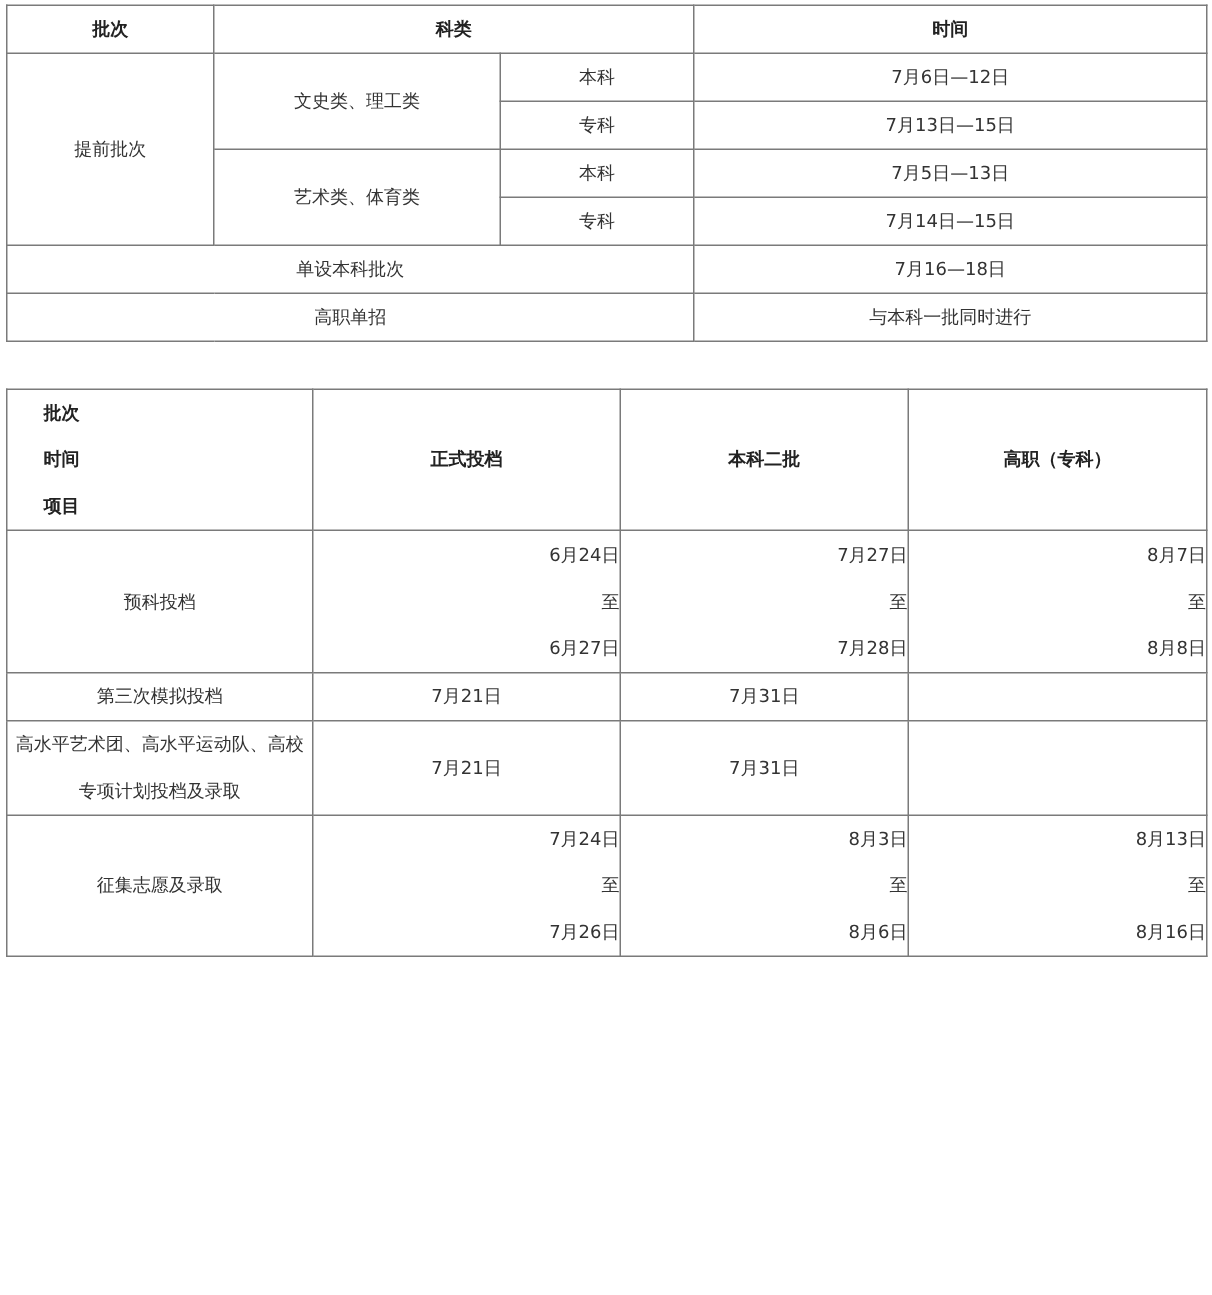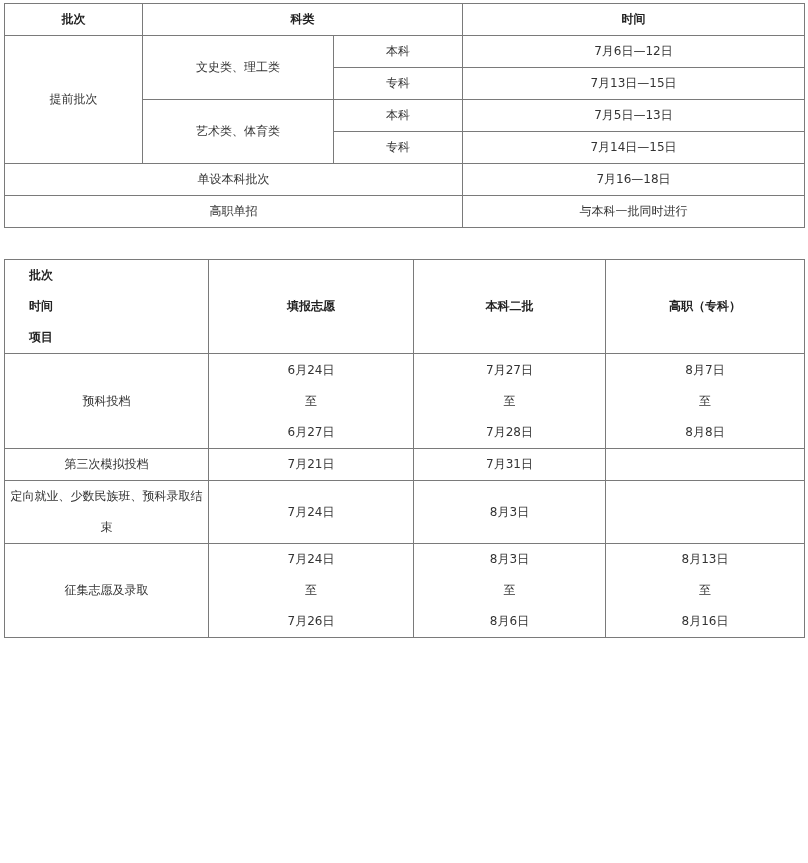--- a/index.html
+++ b/index.html
@@ -33,21 +33,21 @@
       color: #333333;
       line-height: 31px;
     }
     th {
       font-weight: bold;
       color: #222222;
     }
     #t1 { top: 3px; width: 800px; }
     #t1 tr { height: 32px; }
     #t2 { top: 259px; width: 800px; }
-    .multi span { display: block; }
+    .multi span { display: block; text-align: right; }
     .hdr-left {
       text-align: left;
       padding-left: 24px;
     }
     .hdr-left span {
       display: block;
       font-weight: bold;
       color: #222222;
       line-height: 31px;
     }
@@ -109,21 +109,21 @@
     <col style="width:192px">
     <col style="width:199px">
   </colgroup>
   <tbody>
       <tr style="height:94px">
     <th class="hdr-left">
       <span>批次</span>
       <span>时间</span>
       <span>项目</span>
     </th>
-    <th>填报志愿</th>
+    <th>正式投档</th>
     <th>本科二批</th>
     <th>高职（专科）</th>
   </tr>
 
   <tr style="height:95px">
     <td>预科投档</td>
     <td class="multi">
       <span>6月24日</span>
       <span>至</span>
       <span>6月27日</span>
@@ -140,23 +140,23 @@
     </td>
   </tr>
 
   <tr style="height:32px">
     <td>第三次模拟投档</td>
     <td>7月21日</td>
     <td>7月31日</td>
     <td></td>
   </tr>
   <tr style="height:63px">
-    <td class="wrap">定向就业、少数民族班、预科录取结束</td>
-    <td>7月24日</td>
-    <td>8月3日</td>
+    <td class="wrap">高水平艺术团、高水平运动队、高校专项计划投档及录取</td>
+    <td>7月21日</td>
+    <td>7月31日</td>
     <td></td>
   </tr>
 
   <tr style="height:93px">
     <td>征集志愿及录取</td>
     <td class="multi">
       <span>7月24日</span>
       <span>至</span>
       <span>7月26日</span>
     </td>

